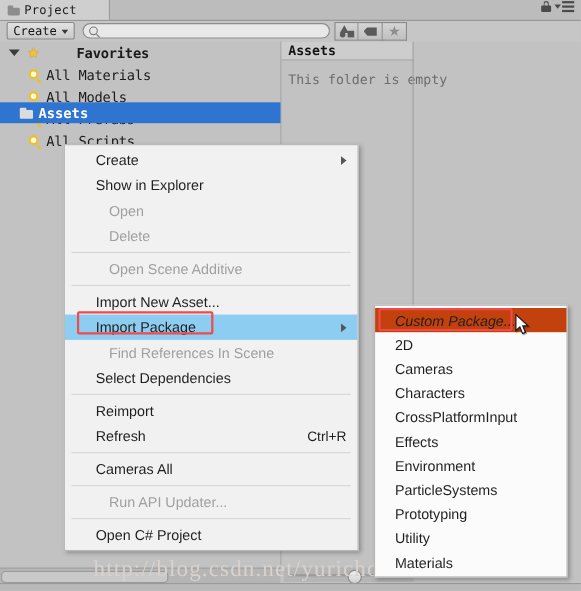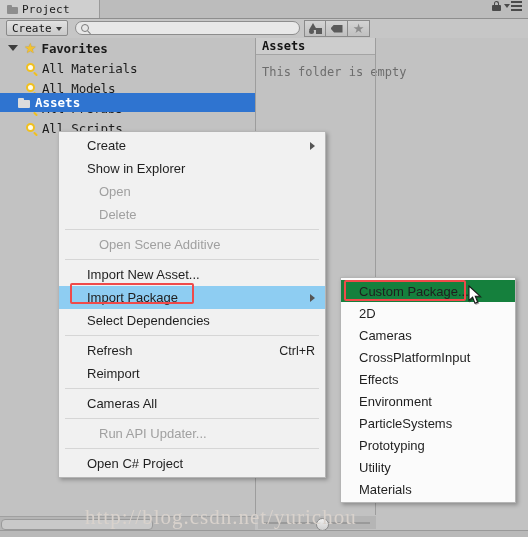--- a/index.html
+++ b/index.html
@@ -109,21 +109,21 @@
   .ico-star{color:#8d8d8d;font-size:13px;line-height:11px;}
 
   
   .tree{
     position:absolute;left:0;top:38px;width:255px;height:477px;
     background:#c2c2c2;border-right:1px solid #9d9d9d;
   }
   .row{height:20px;display:flex;align-items:center;gap:5px;padding-left:8px;box-sizing:border-box;}
   .row.indent{padding-left:26px;}
   .row .lbl{font-size:12.5px;font-family:"DejaVu Sans Mono", monospace;color:#1b1b1b;letter-spacing:-.2px;}
-  .row.fav .lbl{font-weight:bold;}
+  .row.fav .lbl{font-weight:bold;margin-left:28px;}
   .disclosure{
     width:0;height:0;border-left:5px solid transparent;border-right:5px solid transparent;
     border-top:6px solid #3c3c3c;margin-right:1px;
   }
   .star-ico{
     color:#f2c230;font-size:14px;line-height:14px;
     text-shadow:0 0 1px #a8812a;
   }
   .mag-ico{
     width:11px;height:11px;position:relative;flex:none;
@@ -224,21 +224,21 @@
   .submenu{
     position:absolute;left:340px;top:277px;width:176px;
     background:#fbfbfb;border:1px solid #b5b5b5;
     box-shadow:2px 2px 4px rgba(0,0,0,.28);
     padding:2px 0;box-sizing:border-box;
   }
   .smi{
     height:22px;display:flex;align-items:center;padding-left:18px;
     box-sizing:border-box;font-size:13px;color:#1f1f1f;white-space:nowrap;
   }
-  .smi.sel{background:#15803d;}
+  .smi.sel{background:#c2410c;font-style:italic;}
 
   
   .cursor{
     position:absolute;left:468px;top:285px;width:14px;height:20px;
     filter:drop-shadow(1px 1px 0 rgba(0,0,0,.35));
   }
 </style>
 </head>
 <body>
 
@@ -365,30 +365,33 @@
       <span>Open Scene Additive</span>
     </div>
     <div class="sep"></div>
     <div class="mi">
       <span>Import New Asset...</span>
     </div>
     <div class="mi sel">
       <span>Import Package</span>
       <span class="arrow"></span>
     </div>
+    <div class="mi disabled">
+      <span>Find References In Scene</span>
+    </div>
     <div class="mi">
       <span>Select Dependencies</span>
     </div>
     <div class="sep"></div>
+    <div class="mi">
+      <span>Reimport</span>
+    </div>
     <div class="mi">
       <span>Refresh</span>
       <span class="sh">Ctrl+R</span>
-    </div>
-    <div class="mi">
-      <span>Reimport</span>
     </div>
     <div class="sep"></div>
     <div class="mi">
       <span>Cameras All</span>
     </div>
     <div class="sep"></div>
     <div class="mi disabled">
       <span>Run API Updater...</span>
     </div>
     <div class="sep"></div>
@@ -403,20 +406,23 @@
     <div class="smi sel">
       <span>Custom Package...</span>
     </div>
     <div class="smi">
       <span>2D</span>
     </div>
     <div class="smi">
       <span>Cameras</span>
     </div>
     <div class="smi">
+      <span>Characters</span>
+    </div>
+    <div class="smi">
       <span>CrossPlatformInput</span>
     </div>
     <div class="smi">
       <span>Effects</span>
     </div>
     <div class="smi">
       <span>Environment</span>
     </div>
     <div class="smi">
       <span>ParticleSystems</span>

